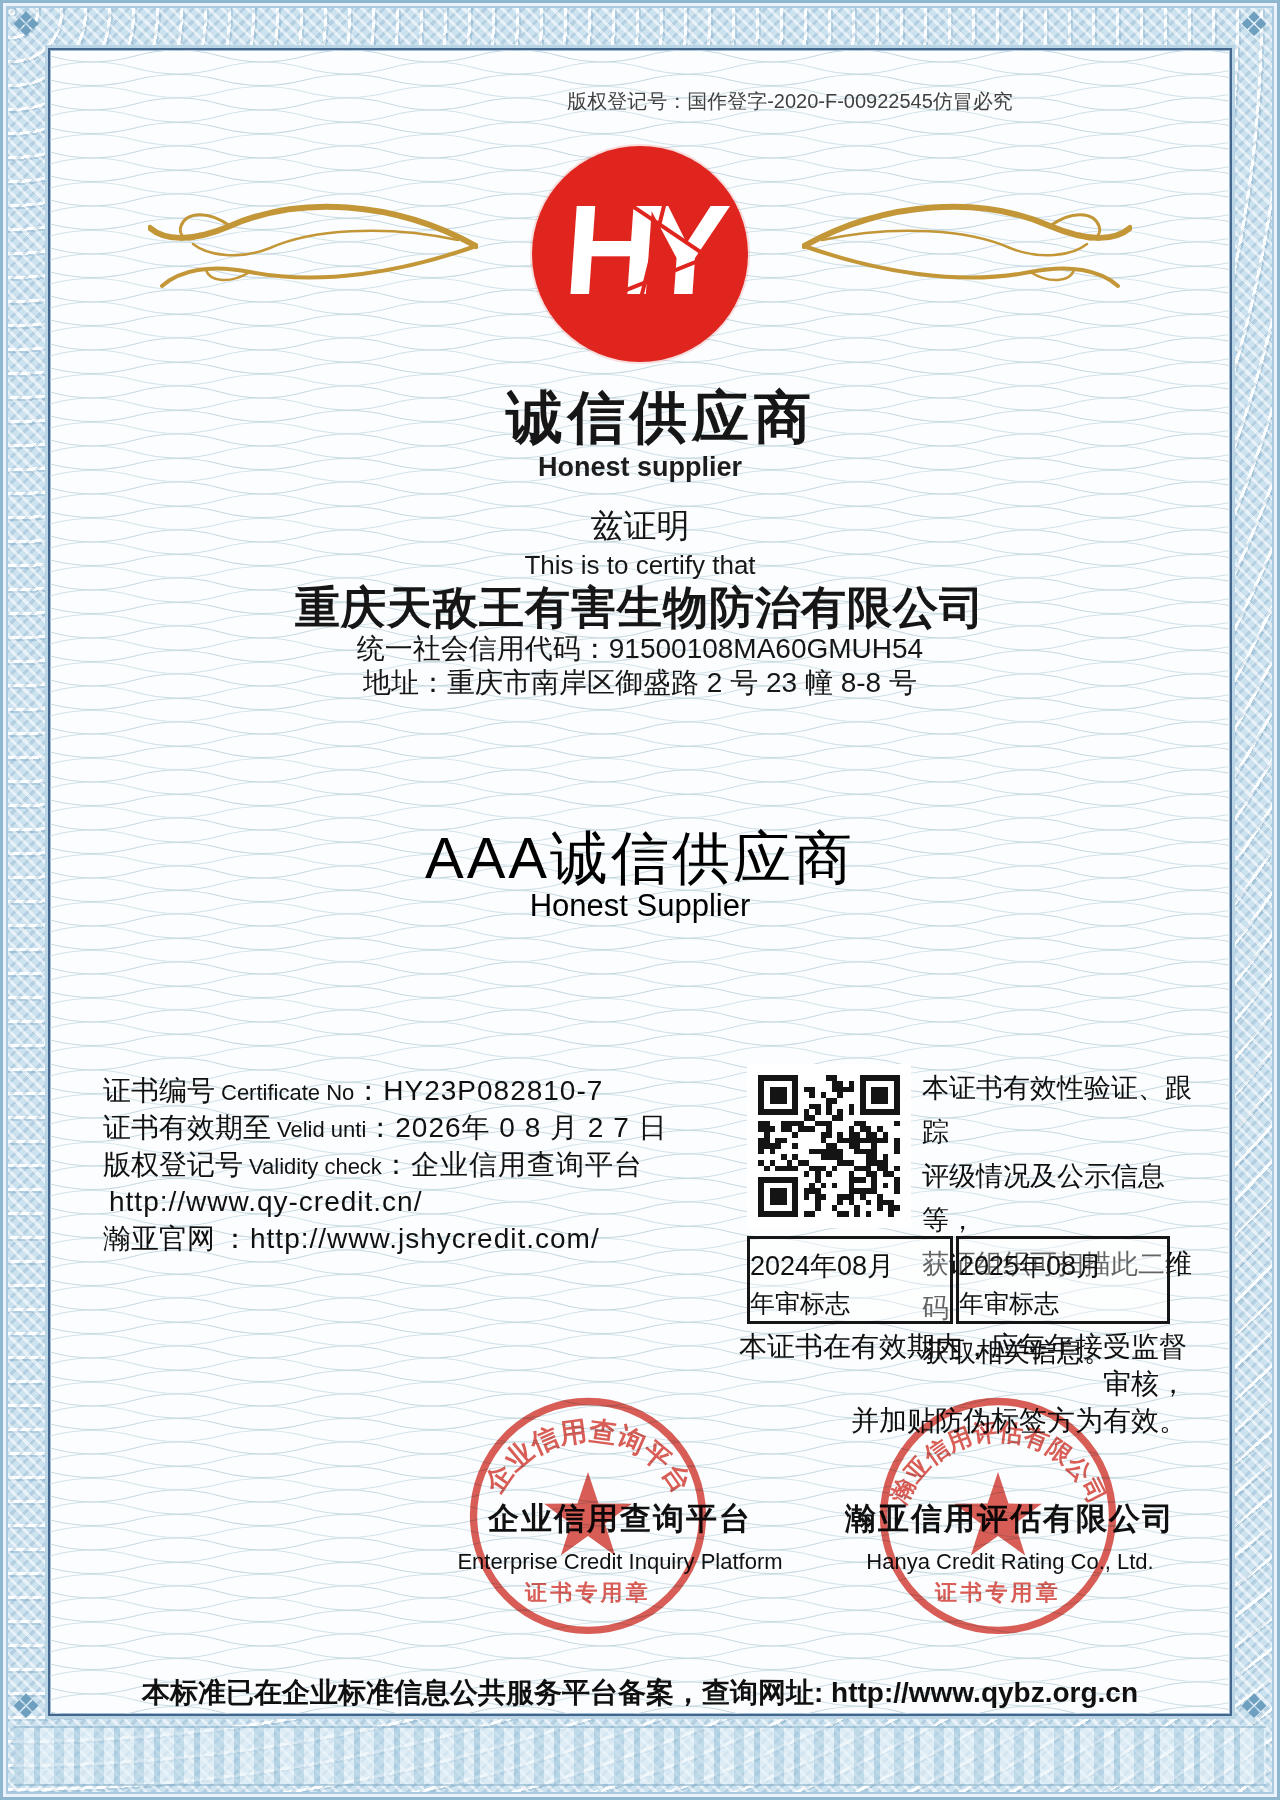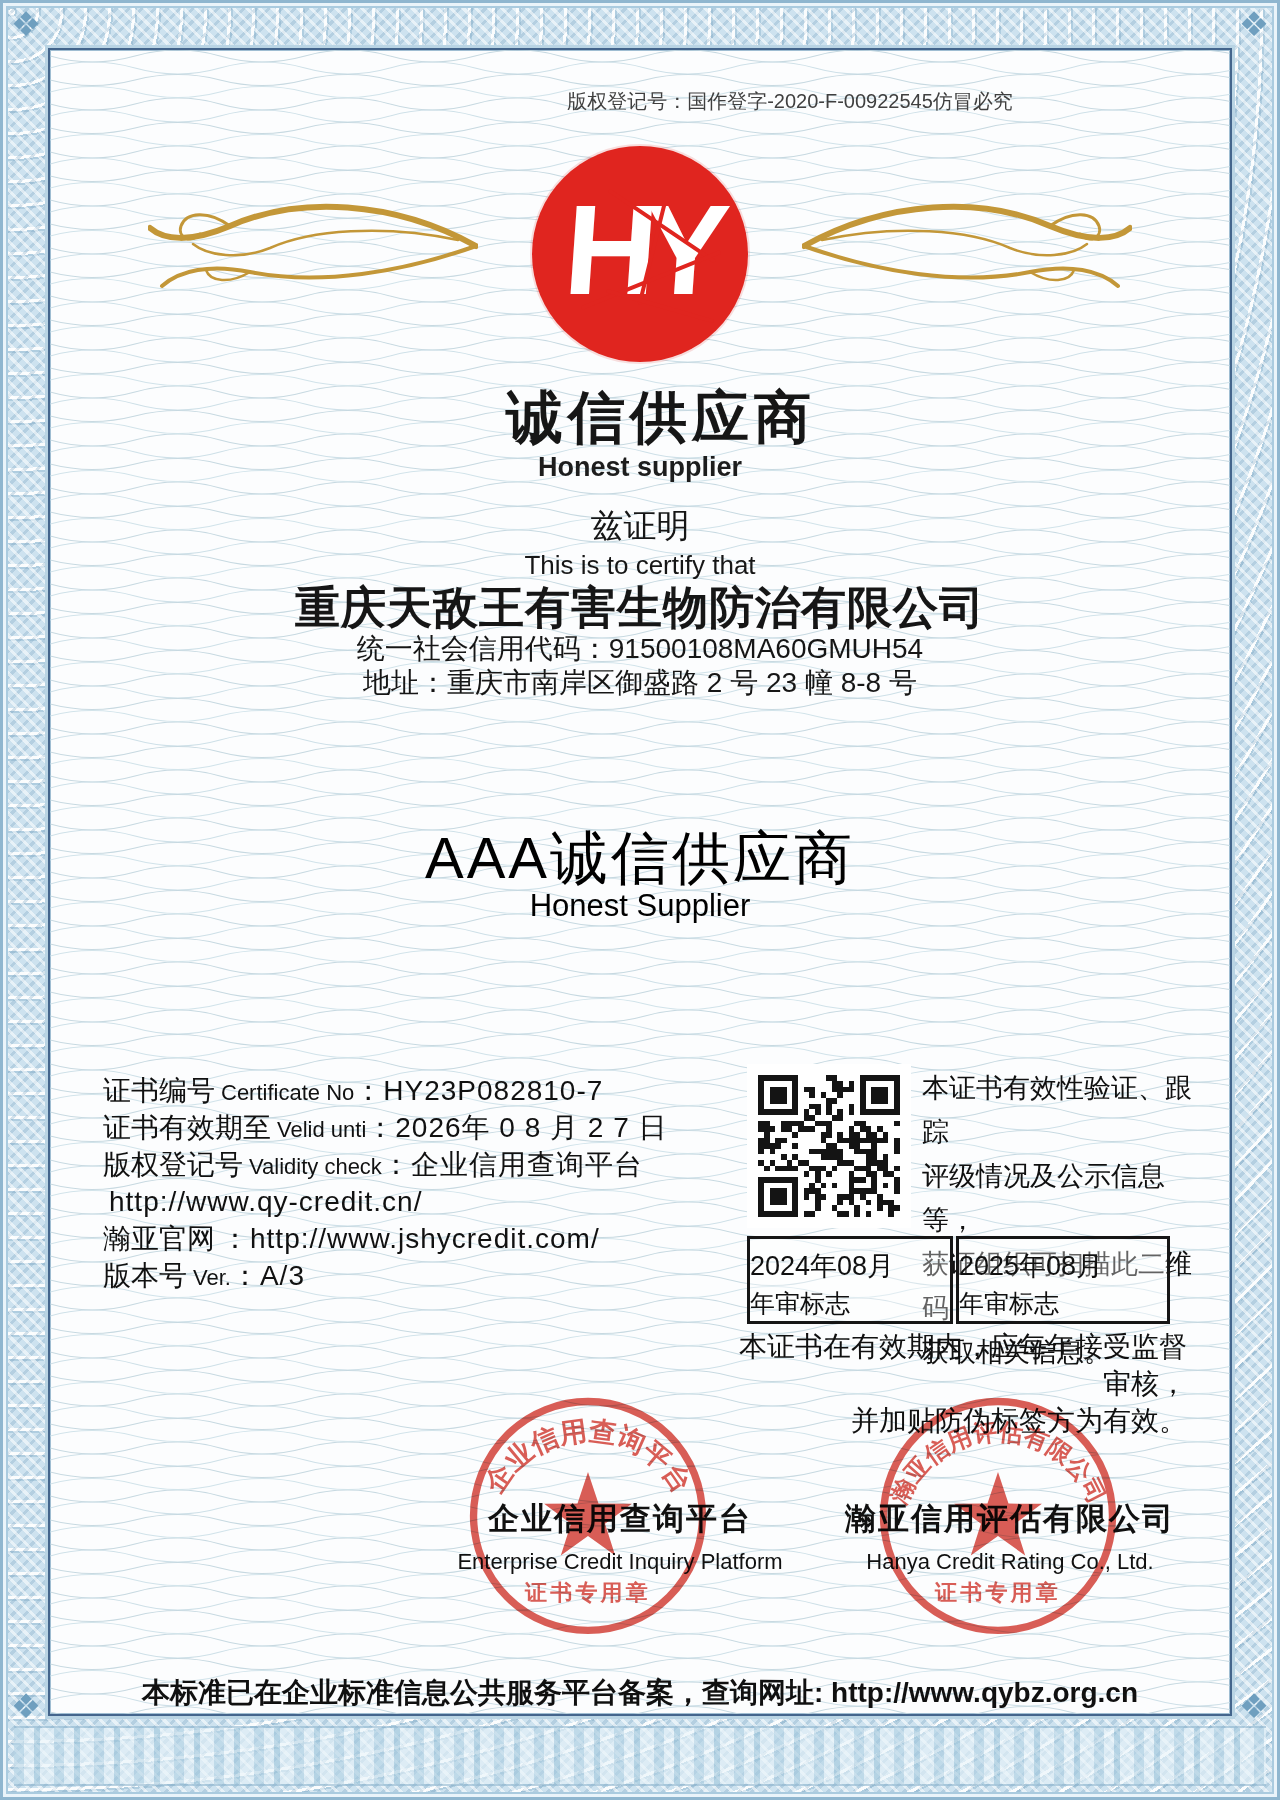--- a/index.html
+++ b/index.html
@@ -148,21 +148,20 @@
 <div class="abs ctr address">地址：重庆市南岸区御盛路 2 号 23 幢 8-8 号</div>
 <div class="abs ctr award-cn red">AAA诚信供应商</div>
 <div class="abs ctr award-en red">Honest Supplier</div>
 
 <div class="abs details">
   <div class="dline"><span class="cn">证书编号</span><span class="en">Certificate No</span><span class="val">：HY23P082810-7</span></div>
   <div class="dline"><span class="cn">证书有效期至</span><span class="en">Velid unti</span><span class="val">：2026年 0 8 月 2 7 日</span></div>
   <div class="dline"><span class="cn">版权登记号</span><span class="en">Validity check</span><span class="val">：企业信用查询平台</span></div>
   <div class="dline"><span class="cn"></span><span class="en"></span><span class="val">http://www.qy-credit.cn/</span></div>
   <div class="dline"><span class="cn">瀚亚官网</span><span class="en"></span><span class="val">：http://www.jshycredit.com/</span></div>
-  <div class="dline"><span class="cn">版本号</span><span class="en">Ver.</span><span class="val">：A/3</span></div>
 </div>
 
 <div class="abs qr">
   <svg id="qr-svg" viewBox="0 0 29 29" shape-rendering="crispEdges">
       <rect width="29" height="29" fill="#ffffff"></rect>
       <rect x="2" y="2" width="1" height="1" fill="#141414"></rect>
       <rect x="3" y="2" width="1" height="1" fill="#141414"></rect>
       <rect x="4" y="2" width="1" height="1" fill="#141414"></rect>
       <rect x="5" y="2" width="1" height="1" fill="#141414"></rect>
       <rect x="6" y="2" width="1" height="1" fill="#141414"></rect>

